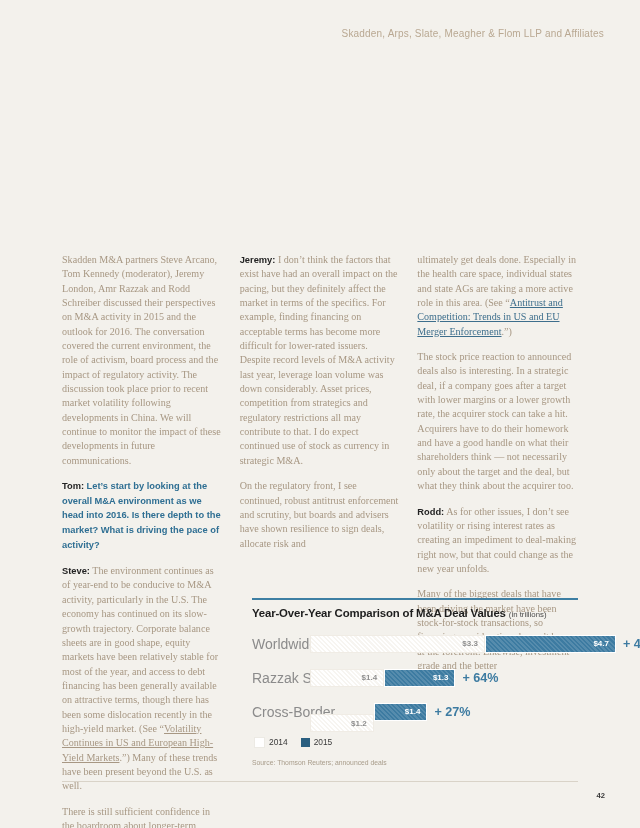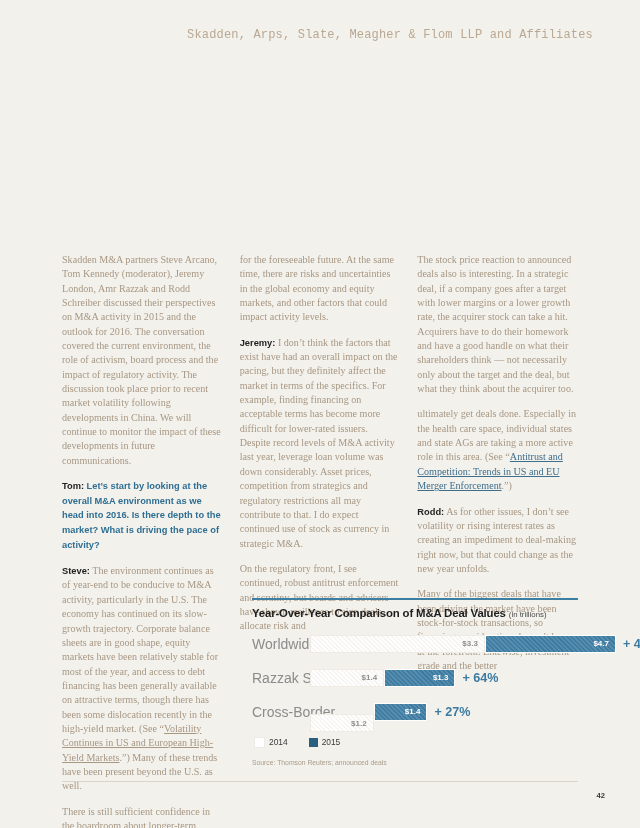--- a/index.html
+++ b/index.html
@@ -12,23 +12,23 @@
     background: #f3f1ec;
     font-family: "Liberation Serif", serif;
     overflow: hidden;
     position: relative;
   }
 
   
   .running-head {
     position: absolute;
     top: 28px;
-    right: 47px;
-    font-family: Liberation Mono, monospace;
-    font-size: 12px;
+    right: 36px;
+    font-family: Liberation Sans, sans-serif;
+    font-size: 10px;
     letter-spacing: 0.18px;
     color: #b9a892;
     white-space: nowrap;
   }
 
   
   .columns {
     position: absolute;
     top: 253px;
     left: 62px;
@@ -170,21 +170,20 @@
     color: #3d7ba1;
     margin-left: 7px;
     white-space: nowrap;
   }
 
   .legend {
     display: flex;
     align-items: center;
     margin-top: 6px;
     margin-left: 2px;
-    gap: 8px;
   }
   .legend-item {
     display: flex;
     align-items: center;
     margin-right: 13px;
   }
   .swatch {
     width: 9px;
     height: 9px;
     margin-right: 4px;
@@ -230,28 +229,27 @@
 <div class="columns">
 
   <div class="col">
     <p>Skadden M&amp;A partners Steve Arcano, Tom Kennedy (moderator), Jeremy London, Amr Razzak and Rodd Schreiber discussed their perspectives on M&amp;A activity in 2015 and the outlook for 2016. The conversation covered the current environment, the role of activism, board process and the impact of regulatory activity. The discussion took place prior to recent market volatility following developments in China. We will continue to monitor the impact of these developments in future communications.</p>
     <p class="q-para"><span class="speaker">Tom:</span> <span class="question">Let’s start by looking at the overall M&amp;A environment as we head into 2016. Is there depth to the market? What is driving the pace of activity?</span></p>
     <p><span class="speaker">Steve:</span> <span>The environment continues as of year-end to be conducive to M&amp;A activity, particularly in the U.S. The economy has continued on its slow-growth trajectory. Corporate balance sheets are in good shape, equity markets have been relatively stable for most of the year, and access to debt financing has been generally available on attractive terms, though there has been some dislocation recently in the high-yield market. (See “</span><a class="xref" href="#">Volatility Continues in US and European High-Yield Markets</a><span>.”) Many of these trends have been present beyond the U.S. as well.</span></p>
     <p>There is still sufficient confidence in the boardroom about longer-term prospects to support strategic M&amp;A. Corporations face a continued imperative to grow at a rate that exceeds economic growth — and M&amp;A is an important tool to achieve that. The robust market has been driven by strategic transactions in response to forces that likely will remain the reality</p>
   </div>
 
   <div class="col">
-    <p>for the foreseeable future. At the same time, there are risks and uncertainties in the global economy and equity markets, and other factors that could impact activity levels.</p>
     <p><span class="speaker">Jeremy:</span> <span>I don’t think the factors that exist have had an overall impact on the pacing, but they definitely affect the market in terms of the specifics. For example, finding financing on acceptable terms has become more difficult for lower-rated issuers. Despite record levels of M&amp;A activity last year, leverage loan volume was down considerably. Asset prices, competition from strategics and regulatory restrictions all may contribute to that. I do expect continued use of stock as currency in strategic M&amp;A.</span></p>
     <p>On the regulatory front, I see continued, robust antitrust enforcement and scrutiny, but boards and advisers have shown resilience to sign deals, allocate risk and</p>
   </div>
 
   <div class="col">
+    <p><span>ultimately get deals done. Especially in the health care space, individual states and state AGs are taking a more active role in this area. (See “</span><a class="xref-blue" href="#">Antitrust and Competition: Trends in US and EU Merger Enforcement</a><span>.”)</span></p>
     <p>The stock price reaction to announced deals also is interesting. In a strategic deal, if a company goes after a target with lower margins or a lower growth rate, the acquirer stock can take a hit. Acquirers have to do their homework and have a good handle on what their shareholders think — not necessarily only about the target and the deal, but what they think about the acquirer too.</p>
-    <p><span>ultimately get deals done. Especially in the health care space, individual states and state AGs are taking a more active role in this area. (See “</span><a class="xref-blue" href="#">Antitrust and Competition: Trends in US and EU Merger Enforcement</a><span>.”)</span></p>
     <p><span class="speaker">Rodd:</span> <span>As for other issues, I don’t see volatility or rising interest rates as creating an impediment to deal-making right now, but that could change as the new year unfolds.</span></p>
     <p>Many of the biggest deals that have been driving the market have been stock-for-stock transactions, so financing considerations haven’t been at the forefront. Likewise, investment-grade and the better</p>
   </div>
 </div>
 
 <div class="chart-panel">
   <div class="chart-rule"></div>
   <div class="chart-title"><span>Year-Over-Year Comparison of M&amp;A Deal Values</span> <span class="unit">(in trillions)</span></div>
 
   <div class="chart-rows" id="chart-rows">

